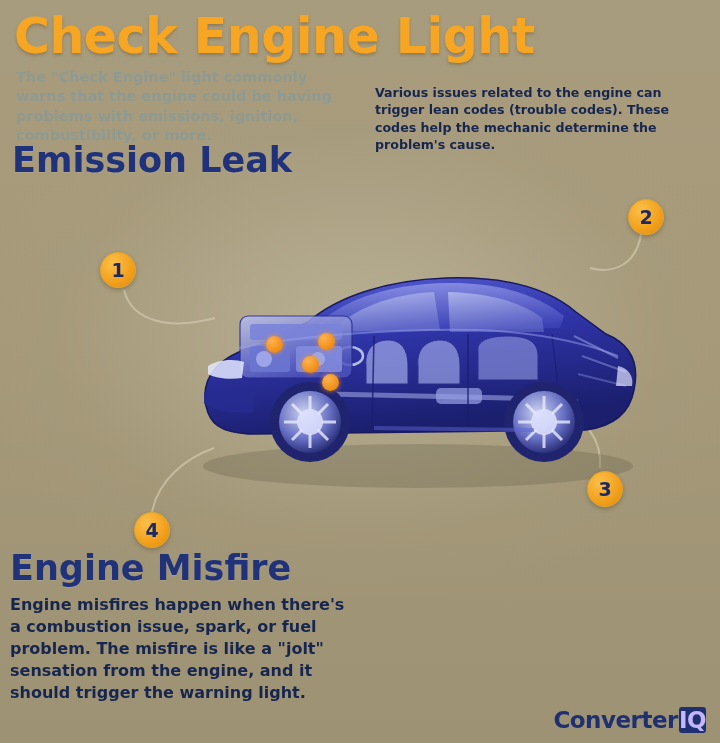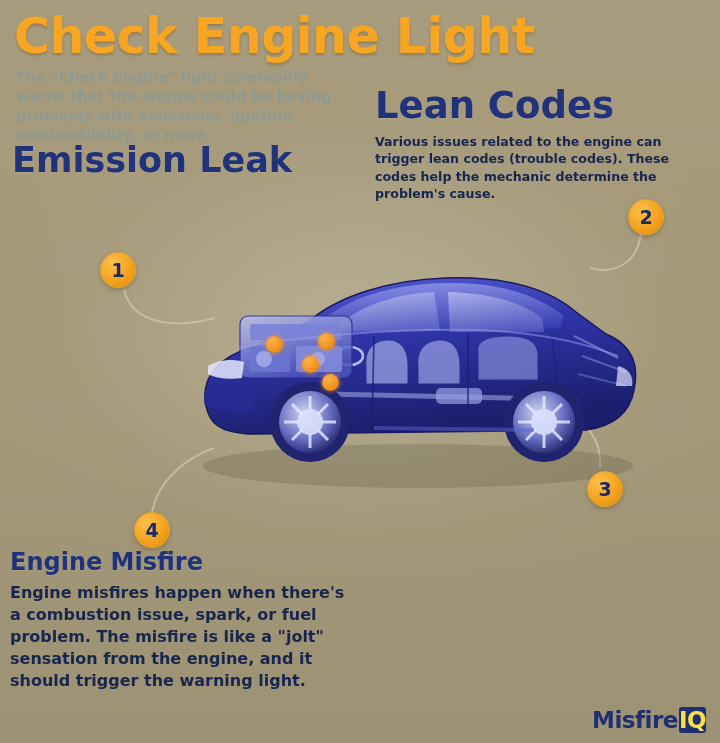--- a/index.html
+++ b/index.html
@@ -80,21 +80,21 @@
   #block-emission h2 { font-size: 35px; }
 
   #block-lean { left: 375px; top: 84px; width: 300px; }
   #block-lean h2 { font-size: 37px; }
 
   #block-catalytic { left: 356px; top: 512px; width: 330px; }
   #block-catalytic h2 { font-size: 38px; line-height: 1.05; margin-bottom: 12px; }
   #block-catalytic p { font-size: 12.4px; }
 
   #block-misfire { left: 10px; top: 548px; width: 336px; }
-  #block-misfire h2 { font-size: 24px; }
+  #block-misfire h2 { font-size: 35px; }
   #block-misfire p { font-size: 16px; }
 
   
   .badge {
     position: absolute;
     width: 34px;
     height: 34px;
     border-radius: 50%;
     background: radial-gradient(circle at 35% 30%, #fcc04a 0%, #f2a01b 60%, #d98a10 100%);
     border: 1px solid #e0a42b;
@@ -143,21 +143,21 @@
     bottom: 10px;
     font-size: 23px;
     font-weight: bold;
     color: #1e2f72;
     letter-spacing: -0.5px;
     font-family: "DejaVu Sans", sans-serif;
   }
   .logo .iq {
     display: inline-block;
     background: #1e2f72;
-    color: #fde047;
+    color: #c4b5fd;
     padding: 0 0;
     border-radius: 3px;
     margin-left: 1px;
   }
 </style>
 </head>
 <body>
 
 <div id="infographic">
   <div class="bg-glow"></div>
@@ -284,29 +284,28 @@
     <div class="hotspot" style="left:140px; top:117px;"></div>
     <div class="hotspot" style="left:144px; top:158px;"></div>
   </div>
 
   <div class="block" id="block-emission">
     <h2>Emission Leak</h2>
   </div>
   <div class="badge" id="badge-1">1</div>
 
   <div class="block" id="block-lean">
-    <h2>Lean Codes</h2>
     <p>Various issues related to the engine can trigger lean codes (trouble codes). These codes help the mechanic determine the problem's cause.</p>
   </div>
   <div class="badge" id="badge-2">2</div>
 
   <div class="badge" id="badge-3">3</div>
 
   <div class="block" id="block-misfire">
     <h2>Engine Misfire</h2>
     <p>Engine misfires happen when there's a combustion issue, spark, or fuel problem. The misfire is like a "jolt" sensation from the engine, and it should trigger the warning light.</p>
   </div>
   <div class="badge" id="badge-4">4</div>
 
   <div class="logo">
-    <span>Misfire</span><span class="iq">IQ</span>
+    <span>Converter</span><span class="iq">IQ</span>
   </div>
 </div>
 
 </body></html>

